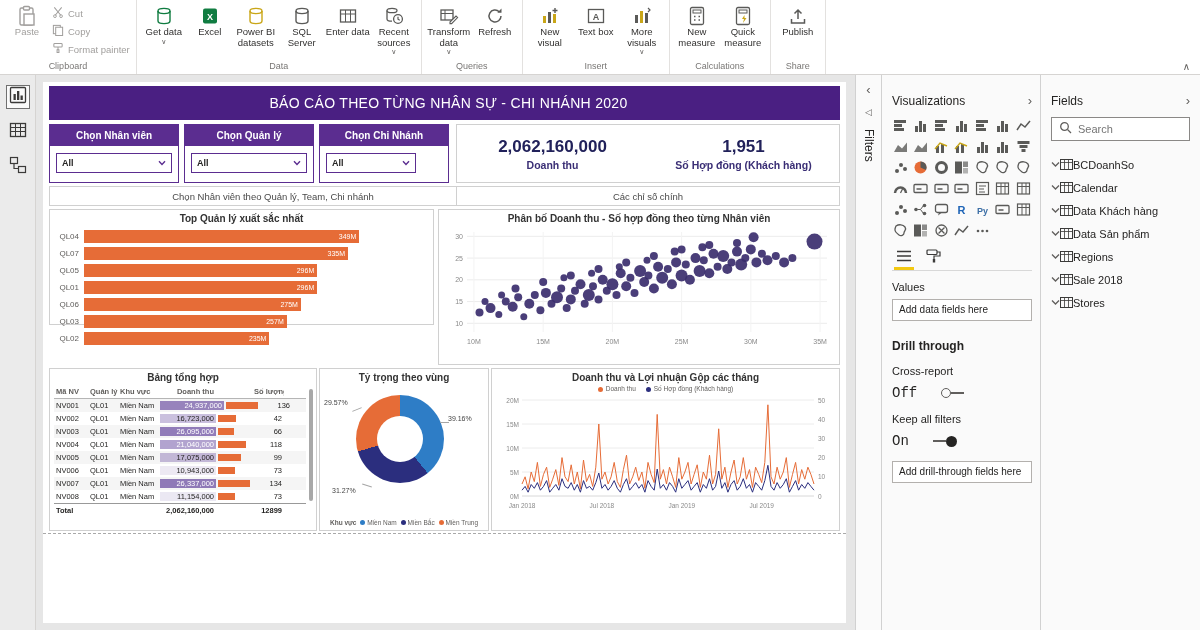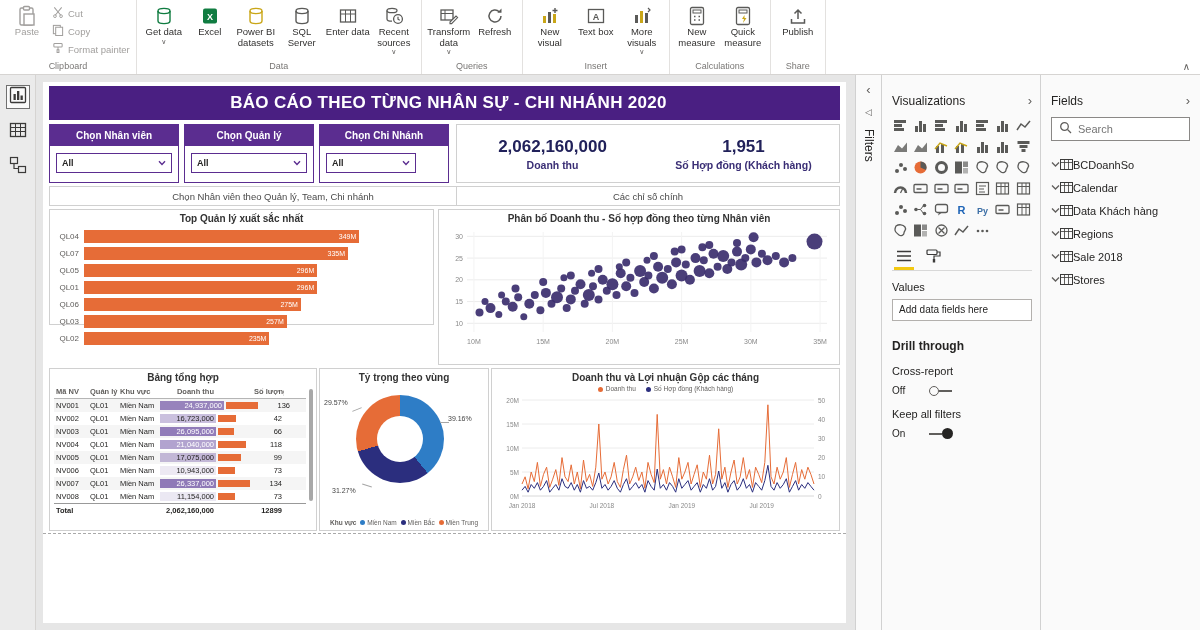--- a/index.html
+++ b/index.html
@@ -23,21 +23,21 @@
   
   .main { display:flex; height:555px; }
   .sidenav { width:36px; background:#ebebeb; border-right:1px solid #d6d4d2; display:flex; flex-direction:column; align-items:center; padding-top:10px; gap:11px; }
   .nav-icon { width:24px; height:24px; display:flex; align-items:center; justify-content:center; border:1px solid transparent; }
   .nav-icon.selected { border:1px solid #707070; background:#fafafa; }
 
   .canvas { flex:1; background:#e6e6e6; position:relative; overflow:hidden; }
   .page { position:absolute; left:7px; top:7px; width:803px; height:541px; background:#fff; }
 
   .banner { position:absolute; left:6px; top:4px; width:791px; height:34px; background:#4a1f82; display:flex; align-items:center; justify-content:center; }
-  .banner span { color:#fff; font-size:17px; font-weight:bold; letter-spacing:.3px;padding-left:8px; }
+  .banner span { color:#fff; font-size:14px; font-weight:normal; letter-spacing:.3px;padding-left:8px; }
 
   .slicer { position:absolute; top:42px; width:130px; height:59px; border:1px solid #5b2d90; background:#fff; }
   .slicer-header { height:21px; background:#5b2d90; color:#fff; font-size:10px; font-weight:bold; display:flex; align-items:center; justify-content:center; }
   .slicer-body { padding:7px 6px 0 6px; }
   .slicer-dd { border:1.5px solid #5b2d90; height:20px; display:flex; align-items:center; justify-content:space-between; padding:0 5px; font-size:9px; font-weight:bold; color:#252423; background:#fff; }
 
   .kpi-card { position:absolute; left:413px; top:42px; width:384px; height:59px; border:1px solid #d0d0d0; background:#fff; display:flex; }
   .kpi { flex:1; display:flex; flex-direction:column; align-items:center; justify-content:center; gap:2px; }
   .kpi-value { font-size:17px; font-weight:bold; color:#21215a; }
   .kpi-label { font-size:10.5px; font-weight:bold; color:#3a2e75; }
@@ -91,21 +91,21 @@
   .panel-header .pchev { color:#605e5c; font-size:13px; cursor:pointer; }
   .icon-grid { display:grid; grid-template-columns:repeat(7,1fr); gap:4px 3px; margin-bottom:8px; }
   .vicon { width:17px; height:17px; display:flex; align-items:center; justify-content:center; cursor:pointer; }
   .viz-tabs { display:flex; gap:14px; padding:2px 2px 5px 4px; border-bottom:1px solid #d8d8d8; }
   .viz-tab { position:relative; cursor:pointer; }
   .viz-tab.active::after { content:""; position:absolute; left:-2px; right:-2px; bottom:-5px; height:3px; background:#f2c811; }
   .well-label { margin-top:10px; margin-bottom:6px; color:#252423; }
   .field-well { height:22px; border:1px solid #b3b0ad; background:#fff; font-size:10px; color:#252423; line-height:20px; padding-left:6px; }
   .section-title { margin-top:18px; font-weight:bold; font-size:12px; color:#252423; }
   .sub-label { margin-top:12px; font-size:11px; color:#252423; }
-  .toggle { display:flex; align-items:center; gap:24px; margin-top:8px; font-size:10px; }
+  .toggle { display:flex; align-items:center; gap:24px; margin-top:8px; font-size:14px;font-family:Liberation Mono, monospace; }
   .tg { display:flex; align-items:center; }
   .tg .knob-off { width:10px; height:10px; border:1.5px solid #605e5c; border-radius:50%; }
   .tg .knob-on { width:11px; height:11px; background:#252423; border-radius:50%; }
   .tg .bar { width:13px; height:2px; background:#605e5c; }
 
   .fields-panel { width:160px; background:#fafafa; border-left:1px solid #d1d1d1; padding:12px 10px 0 10px; }
   .search-box { display:flex; align-items:center; gap:6px; border:1px solid #8a8886; background:#fff; height:24px; padding:0 7px; margin-bottom:12px; }
   .search-box input { border:none; outline:none; width:110px; font-size:11px; color:#605e5c; font-family:"Liberation Sans",sans-serif; background:transparent; }
   .field-row { display:flex; align-items:center; gap:0; height:23px; font-size:11px; color:#252423; cursor:pointer; }
 </style>
@@ -1024,20 +1024,21 @@
           </span>
       </div>
       <div class="sub-label">Keep all filters</div>
       <div class="toggle">
         <span>On</span>
         <span class="tg">
             <span class="bar"></span>
             <span class="knob-on"></span>
           </span>
       </div>
+      <div class="field-well" style="margin-top:12px">Add drill-through fields here</div>
     </div>
 
     <div class="fields-panel">
       <div class="panel-header">
         <span>Fields</span>
         <span class="pchev">›</span>
       </div>
       <div class="search-box">
         <span><svg width="13" height="13" viewBox="0 0 13 13">
               <circle cx="5.5" cy="5.5" r="3.8" fill="none" stroke="#605e5c" stroke-width="1.3"></circle>
@@ -1077,38 +1078,48 @@
             <span>Data Khách hàng</span>
           </div>
           <div class="field-row">
             <svg width="9" height="7">
               <path d="M1 1.5 4.5 5 8 1.5" fill="none" stroke="#605e5c" stroke-width="1.3"></path>
             </svg>
             <svg width="13" height="11">
               <rect x="0.5" y="0.5" width="12" height="10" fill="none" stroke="#3b3a39"></rect>
               <path d="M0.5 3.5h12M4.5 0.5v10M8.5 0.5v10" stroke="#3b3a39" stroke-width="0.8"></path>
             </svg>
-            <span>Regions</span>
+            <span>Data Sản phẩm</span>
           </div>
           <div class="field-row">
             <svg width="9" height="7">
               <path d="M1 1.5 4.5 5 8 1.5" fill="none" stroke="#605e5c" stroke-width="1.3"></path>
             </svg>
             <svg width="13" height="11">
               <rect x="0.5" y="0.5" width="12" height="10" fill="none" stroke="#3b3a39"></rect>
               <path d="M0.5 3.5h12M4.5 0.5v10M8.5 0.5v10" stroke="#3b3a39" stroke-width="0.8"></path>
             </svg>
-            <span>Sale 2018</span>
+            <span>Regions</span>
           </div>
           <div class="field-row">
             <svg width="9" height="7">
               <path d="M1 1.5 4.5 5 8 1.5" fill="none" stroke="#605e5c" stroke-width="1.3"></path>
             </svg>
             <svg width="13" height="11">
               <rect x="0.5" y="0.5" width="12" height="10" fill="none" stroke="#3b3a39"></rect>
               <path d="M0.5 3.5h12M4.5 0.5v10M8.5 0.5v10" stroke="#3b3a39" stroke-width="0.8"></path>
             </svg>
+            <span>Sale 2018</span>
+          </div>
+          <div class="field-row">
+            <svg width="9" height="7">
+              <path d="M1 1.5 4.5 5 8 1.5" fill="none" stroke="#605e5c" stroke-width="1.3"></path>
+            </svg>
+            <svg width="13" height="11">
+              <rect x="0.5" y="0.5" width="12" height="10" fill="none" stroke="#3b3a39"></rect>
+              <path d="M0.5 3.5h12M4.5 0.5v10M8.5 0.5v10" stroke="#3b3a39" stroke-width="0.8"></path>
+            </svg>
             <span>Stores</span>
           </div>
         </div>
     </div>
   </div>
 </div>
 
 </body></html>

